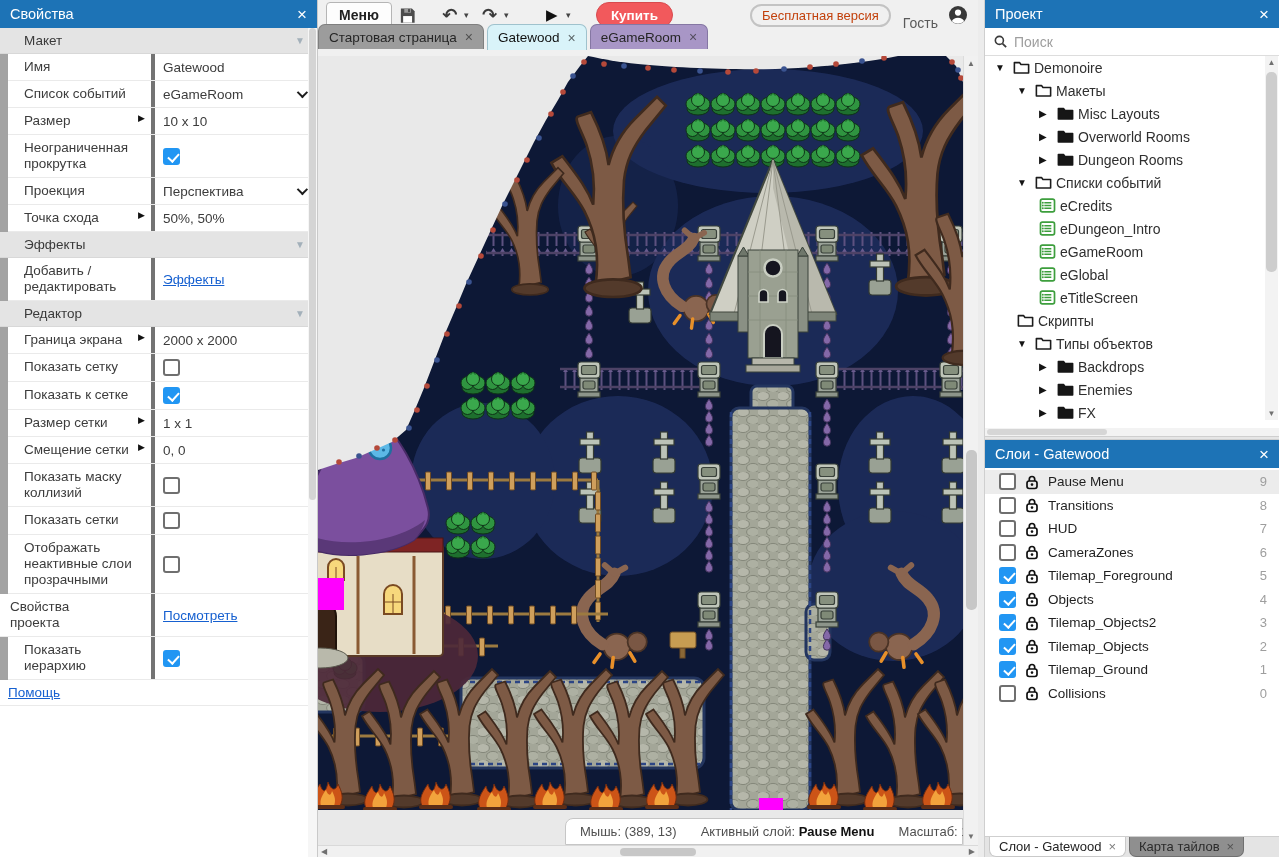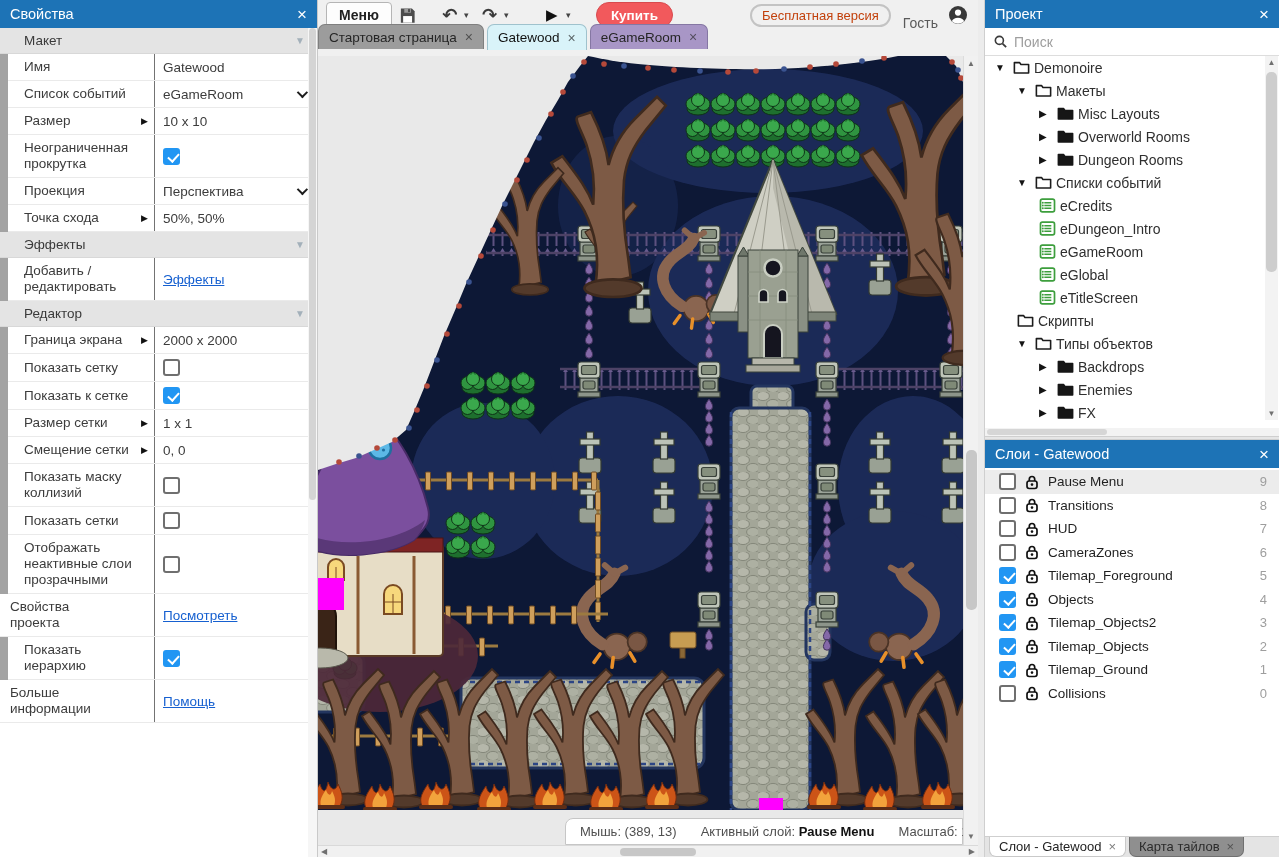--- a/index.html
+++ b/index.html
@@ -12,21 +12,21 @@
 
   
   .phead{height:28px;background:var(--hdr);color:#fff;display:flex;align-items:center;
          padding:0 10px;font-size:14.5px}
   .phead .x{margin-left:auto;font-size:17px;cursor:pointer;line-height:1}
 
   
   .left{position:absolute;left:0;top:0;width:318px;height:857px;background:#fff;border-right:1px solid #c9c9c9}
   .props{background:#a3a3a3;padding-left:8px}
   .prow{display:flex;background:#fff;border-bottom:1px solid #eaeaea;font-size:13.5px;align-items:stretch}
-  .prow .plab{width:147px;padding:5px 6px 5px 16px;border-right:1px solid #737373;display:flex;align-items:center;color:#3c3c3c}
+  .prow .plab{width:147px;padding:5px 6px 5px 16px;border-right:4px solid #737373;display:flex;color:#3c3c3c}
   .prow .plab .lt{width:112px;line-height:16px}
   .prow .pval{flex:1;padding:5px 8px;display:flex;align-items:center;color:#3c3c3c;position:relative}
   .prow.sec{background:#e4e4e4;margin-left:-8px;padding:5px 12px 5px 24px;align-items:center;border-bottom:1px solid #d8d8d8}
   .prow.sec .sectri{margin-left:auto;color:#a3b0ba;font-size:10px}
   .prow.flush{margin-left:-8px}
   .prow.flush .plab{padding-left:10px;width:155px}
   .exp{margin-left:auto;font-size:9px;color:#111}
   .chev{position:absolute;right:12px;width:8px;height:8px;border-right:2px solid #1c1c1c;border-bottom:2px solid #1c1c1c;transform:rotate(45deg) translateY(-2px)}
   a.lnk,.lnk{color:var(--link);text-decoration:underline;cursor:pointer}
   .cb{width:17px;height:17px;border:2px solid #6f6f6f;border-radius:3px;background:#fff;display:inline-block;position:relative;flex:none;cursor:pointer}
@@ -319,23 +319,20 @@
       <div class="prow">
         <div class="plab">
             <span class="lt">Показать иерархию</span>
           </div>
         <div class="pval">
             <span class="cb on"></span>
           </div>
       </div>
 
       <div class="prow flush">
-        <div class="plab">
-            <span class="lt">Больше информации</span>
-          </div>
         <div class="pval">
             <span class="lnk">Помощь</span>
           </div>
       </div>
     </div>
     <div class="lsb">
         <div class="th"></div>
       </div>
   </div>
 

